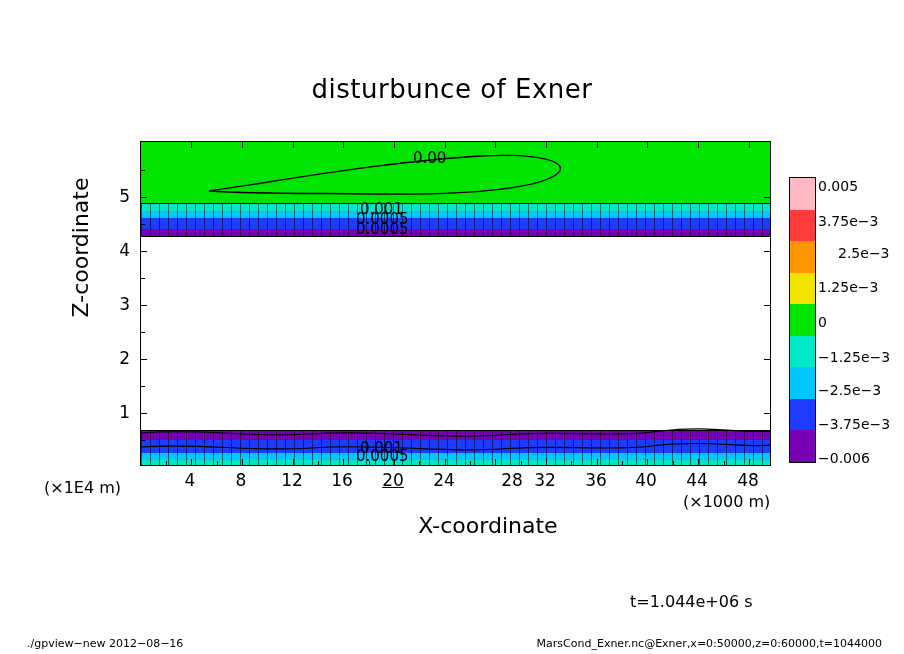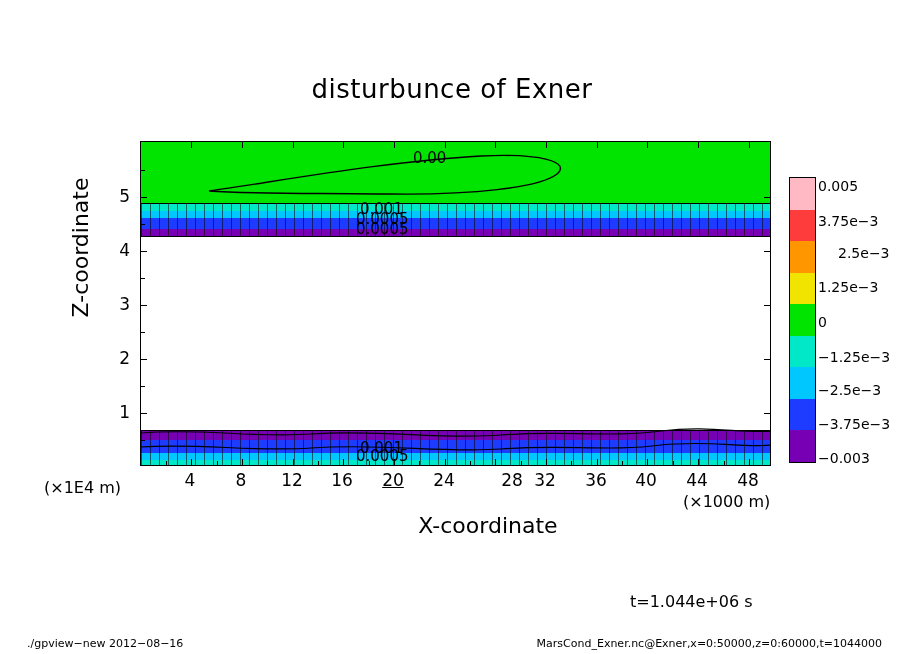--- a/index.html
+++ b/index.html
@@ -357,19 +357,19 @@
   </div>
 
   <div class="cb-tick" style="left:818px; top:186px;">0.005</div>
   <div class="cb-tick" style="left:818px; top:221px;">3.75e−3</div>
   <div class="cb-tick" style="left:818px; top:253px;margin-left:20px;">2.5e−3</div>
   <div class="cb-tick" style="left:818px; top:287px;">1.25e−3</div>
   <div class="cb-tick" style="left:818px; top:322px;">0</div>
   <div class="cb-tick" style="left:818px; top:357px;">−1.25e−3</div>
   <div class="cb-tick" style="left:818px; top:390px;">−2.5e−3</div>
   <div class="cb-tick" style="left:818px; top:424px;">−3.75e−3</div>
-  <div class="cb-tick" style="left:818px; top:458px;">−0.003</div>
+  <div class="cb-tick" style="left:818px; top:458px;">−0.006</div>
 
   <div class="time-note">t=1.044e+06 s</div>
   <div class="footer-left">./gpview−new   2012−08−16</div>
   <div class="footer-right">MarsCond_Exner.nc@Exner,x=0:50000,z=0:60000,t=1044000</div>
 
 </div>
 
 </body></html>

